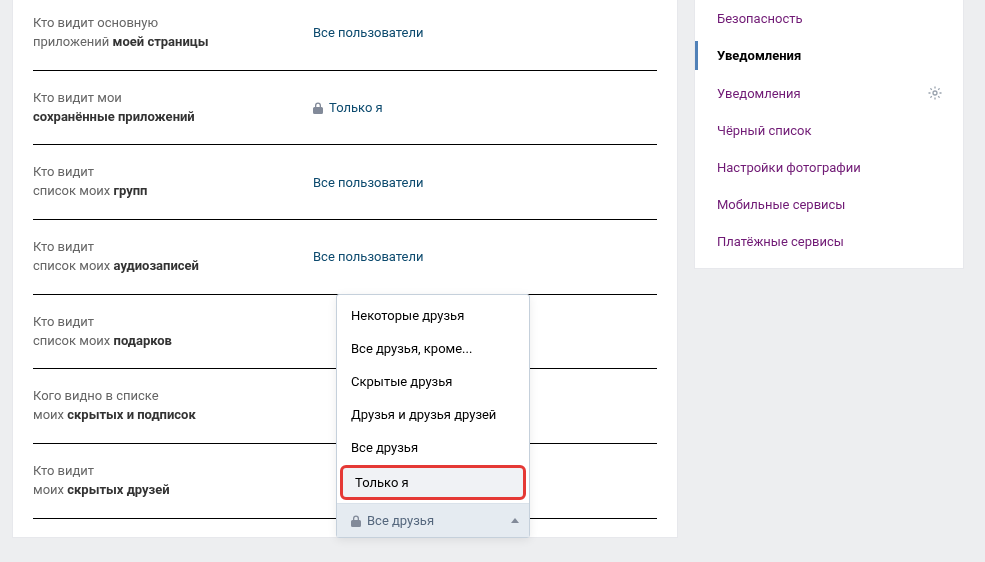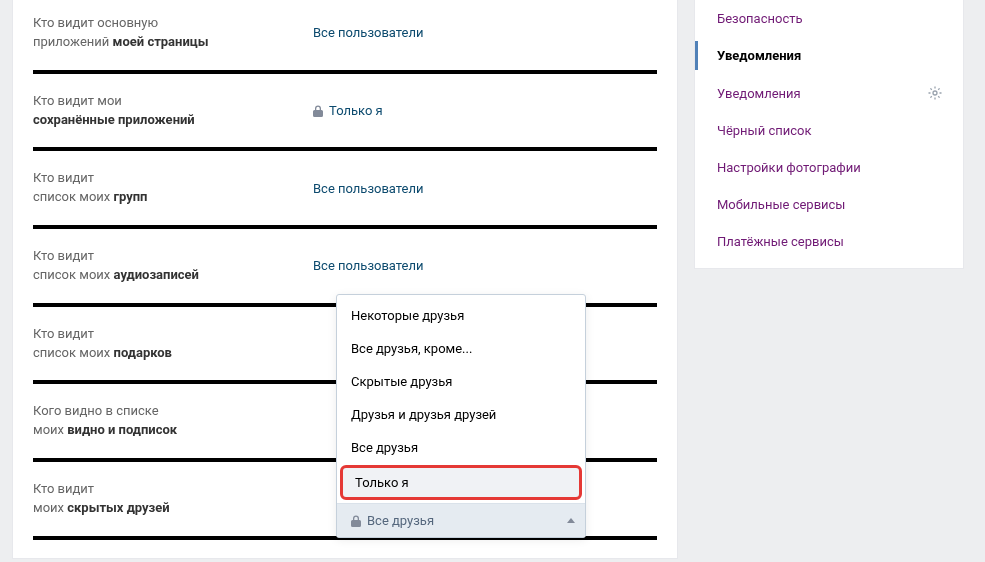--- a/index.html
+++ b/index.html
@@ -19,21 +19,21 @@
       top: 0;
       width: 666px;
       background: #fff;
       border: 1px solid #e7e8ec;
       border-top: none;
       padding: 0 20px 18px 20px;
     }
     .row {
       display: flex;
       padding: 18px 0;
-      border-bottom: 4px solid #000000;
+      border-bottom: 1px solid #000000;
     }
     .row:first-child{ padding-top: 14px; }
     .row-label {
       width: 280px;
       color: #656565;
       line-height: 1.45;
       padding-right: 12px;
     }
     .row-label b { color: #333; font-weight: 700; }
     .row-value {
@@ -77,21 +77,21 @@
       left: 0; top: 4px; bottom: 4px;
       width: 3px;
       background: #5181b8;
     }
     .gear-icon { width: 16px; height: 16px; color: #99a2ad; }
 
     .dropdown {
       position: absolute;
       left: 336px;
       top: 294px;
-      width: 250px;
+      width: 194px;
       background: #fff;
       border: 1px solid #c5d0db;
       border-radius: 3px;
       box-shadow: 0 2px 10px rgba(0,0,0,0.08);
       padding-top: 4px;
     }
     .dd-option {
       padding: 9px 14px;
       color: #000;
       font-size: 13px;
@@ -181,21 +181,21 @@
       <span>список моих </span><b>подарков</b>
     </div>
     <div class="row-value">
       <span></span>
     </div>
   </div>
 
   <div class="row">
     <div class="row-label">
       <span>Кого видно в списке</span><br>
-      <span>моих </span><b>видно и подписок</b>
+      <span>моих </span><b>скрытых и подписок</b>
     </div>
     <div class="row-value">
       <span></span>
     </div>
   </div>
 
   <div class="row">
     <div class="row-label">
       <span>Кто видит</span><br>
       <span>моих </span><b>скрытых друзей</b>

